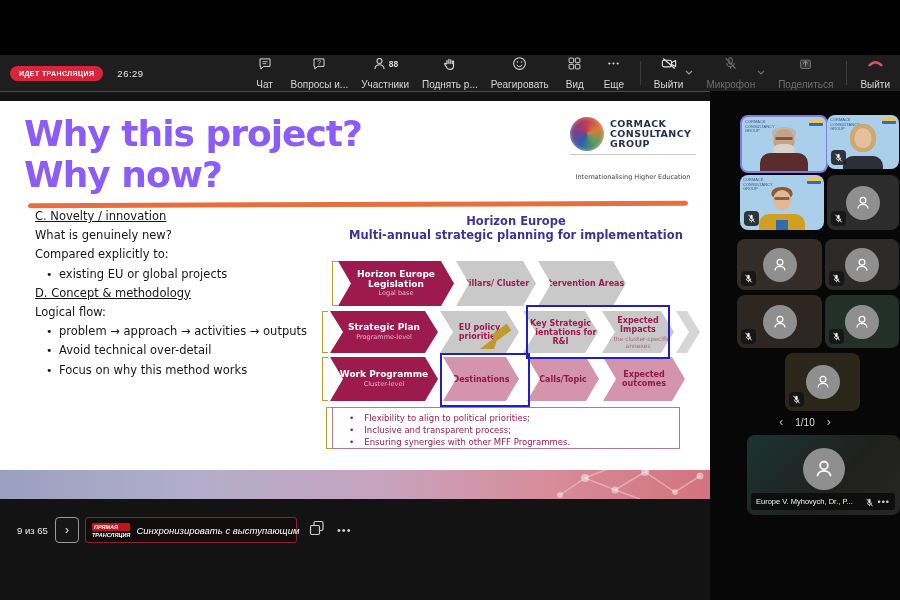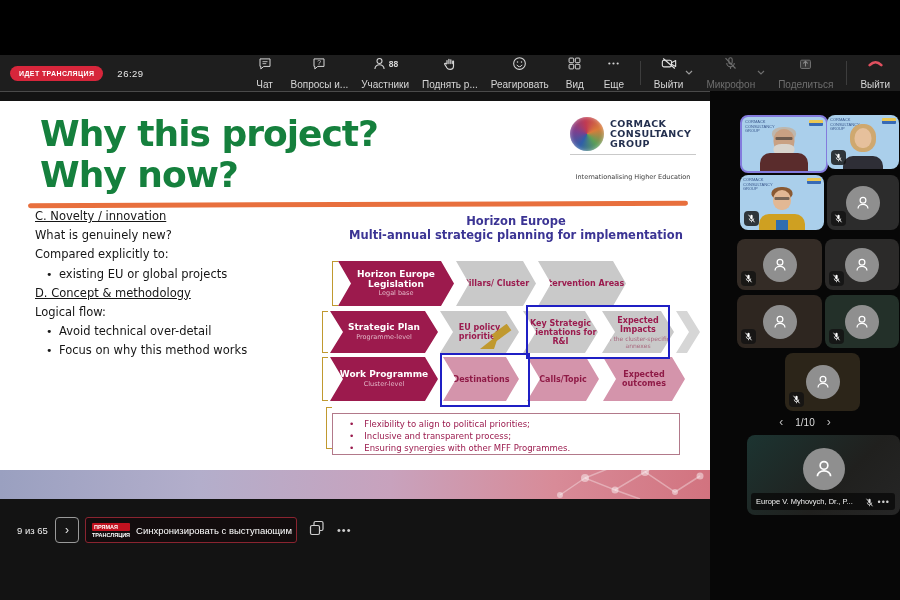--- a/index.html
+++ b/index.html
@@ -17,22 +17,22 @@
   .tool.disabled .lbl{color:#6e6e6e;}
   .tool svg{display:block;}
   .tool-group{display:flex;align-items:flex-start;gap:2px;}
   .chev{margin-top:5px;}
   .vdiv{width:1px;height:24px;background:#3d3d3d;}
   .pcount{font-size:8.5px;color:#d6d6d6;font-weight:bold;margin-left:2px;}
   .icon-row{display:flex;align-items:center;height:15px;}
   
   .stage{position:absolute;top:91px;left:0;width:710px;height:509px;background:#131313;border-top:1px solid #4a4a4a;}
   .slide{position:absolute;top:9px;left:0;width:710px;height:369px;background:#ffffff;font-family:"DejaVu Sans",sans-serif;}
-  .slide-title{position:absolute;left:40px;top:12px;font-size:36px;line-height:41px;font-weight:bold;
-               color:#15803d;letter-spacing:-1px;}
+  .slide-title{position:absolute;left:24px;top:12px;font-size:36px;line-height:41px;font-weight:bold;
+               color:#8b5cf6;letter-spacing:-1px;}
   .orange-line{position:absolute;left:28px;top:101px;width:660px;height:5px;background:#e86f3d;border-radius:3px;transform:rotate(-.2deg);}
   
   .ccg{position:absolute;left:570px;top:16px;width:126px;height:58px;}
   .ccg-row{display:flex;align-items:center;gap:6px;}
   .globe{width:34px;height:34px;border-radius:50%;flex:0 0 34px;
          background:conic-gradient(from 210deg,#2f5fa8,#7a3f8f,#c03a52,#d97b3a,#5a9e58,#2f5fa8);
          box-shadow:inset 0 0 4px rgba(255,255,255,.5);}
   .ccg-name{font-size:9.5px;line-height:10px;font-weight:bold;color:#232f4e;letter-spacing:.4px;}
   .ccg-tag{margin-top:3px;font-size:6.5px;color:#3a3a3a;text-align:center;border-top:1px solid #c9c9c9;padding-top:18px;}
   
@@ -53,35 +53,35 @@
   .c-maroon .t{color:#fff;font-size:9px;}
   .c-maroon .s{color:#e3b7c8;font-size:6.5px;margin-top:1px;text-align:center;}
   .c-gray{background:#c9c9c9;}
   .c-gray .t{color:#9b1b4e;font-size:8px;line-height:9px;}
   .c-gray .s{color:#a8677d;font-size:6px;margin-top:1px;}
   .c-pink{background:#d494ab;}
   .c-pink .t{color:#8f1a46;font-size:8px;line-height:9px;}
   .c-tail{background:#d6d6d6;}
   .bluebox{position:absolute;border:2.5px solid #1f1fc4;background:transparent;}
   .bracket{position:absolute;width:6px;border:1.5px solid #c0992f;border-right:none;box-sizing:border-box;}
-  .notes{position:absolute;left:2px;top:199px;width:348px;height:42px;border:1px solid #b2798a;background:#fff;
+  .notes{position:absolute;left:2px;top:193px;width:348px;height:42px;border:1px solid #b2798a;background:#fff;
          padding:4px 0 0 0;box-sizing:border-box;}
   .note{display:flex;gap:10px;font-size:8.5px;line-height:12px;color:#9b1b4e;padding-left:16px;}
   .note::before{content:"•";font-size:9px;}
   .goldarrow{position:absolute;left:148px;top:110px;}
   
   .band{position:absolute;top:378px;left:0;width:710px;height:29px;
         background:linear-gradient(90deg,#9aa0c0 0%,#b3aecb 28%,#c8a2bd 55%,#d88b98 78%,#d2737f 100%);overflow:hidden;}
   
   .cbar{position:absolute;top:416px;left:0;width:710px;height:44px;display:flex;align-items:center;}
   .pageind{position:absolute;left:17px;color:#f0f0f0;font-size:9.5px;white-space:nowrap;}
   .nextbtn{position:absolute;left:55px;width:22px;height:24px;border:1px solid #9a9a9a;border-radius:4px;
            color:#e8e8e8;font-size:12px;display:flex;align-items:center;justify-content:center;background:#161616;}
   .syncbtn{position:absolute;left:85px;width:212px;height:26px;border:1px solid #8a2430;border-radius:3px;
-           background:#120c0d;display:flex;align-items:center;gap:6px;padding:0 6px;box-sizing:border-box;}
+           background:#120c0d;display:flex;align-items:center;gap:6px;padding:0 6px;box-sizing:border-box;font-style:italic;}
   .livebadge2{display:flex;flex-direction:column;line-height:6px;}
   .livebadge2 .l1{background:#c1121f;color:#fff;font-size:5.5px;font-weight:bold;padding:1px 2px;border-radius:1px;}
   .livebadge2 .l2{color:#fff;font-size:5.5px;font-weight:bold;margin-top:1px;}
   .synctxt{color:#fff;font-size:9.5px;white-space:nowrap;}
   .thumbsicon{position:absolute;left:309px;}
   .moredots{position:absolute;left:337px;color:#cfcfcf;font-size:11px;letter-spacing:1px;}
   
   .sidebar{position:absolute;left:710px;top:91px;width:190px;height:509px;background:#070707;}
   .tile{position:absolute;border-radius:8px;overflow:hidden;background:#262626;}
   .tile.video{background:#aacfeb;}
@@ -271,20 +271,21 @@
         <div class="ccg-tag">Internationalising Higher Education</div>
       </div>
 
       <div class="leftcol">
         <div class="lc u">C. Novelty / innovation</div>
         <div class="lc">What is genuinely new?</div>
         <div class="lc">Compared explicitly to:</div>
         <div class="lc b">existing EU or global projects</div>
         <div class="lc u">D. Concept &amp; methodology</div>
         <div class="lc">Logical flow:</div>
+        <div class="lc b">problem → approach → activities → outputs</div>
         <div class="lc b">Avoid technical over-detail</div>
         <div class="lc b">Focus on why this method works</div>
       </div>
 
       <div class="diagram">
         <div class="dtitle">
           <div>Horizon Europe</div>
           <div>Multi-annual strategic planning for implementation</div>
         </div>
 

